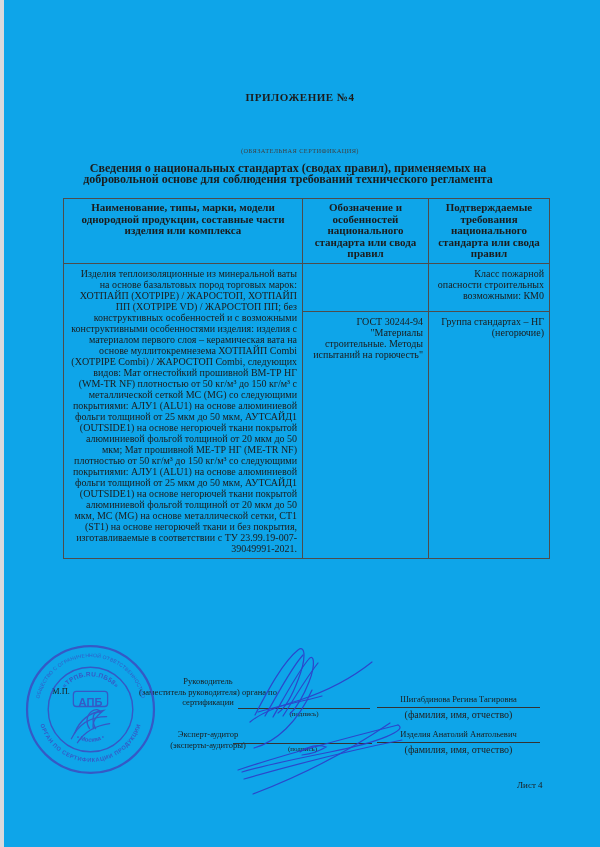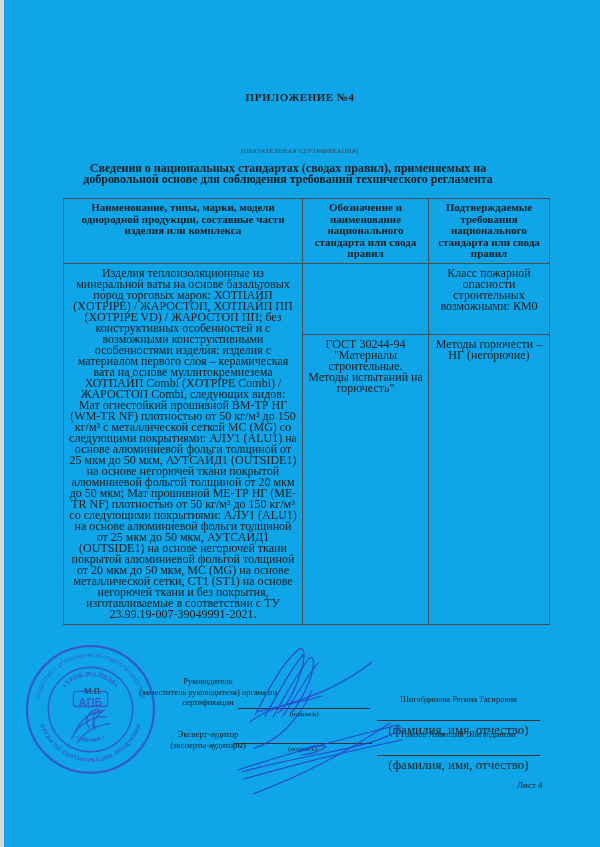--- a/index.html
+++ b/index.html
@@ -18,37 +18,37 @@
   .cert-type{position:absolute;top:147px;left:0;right:0;text-align:center;
     font-size:6.4px;letter-spacing:.4px;color:#3f3f3f;}
   .subtitle{position:absolute;top:163px;left:56px;width:464px;text-align:center;
     font-weight:bold;font-size:12px;line-height:11px;}
 
   .standards-table{position:absolute;left:63px;top:198px;width:486px;
     border-collapse:collapse;table-layout:fixed;}
   .standards-table th,.standards-table td{border:1px solid #4d4d4d;vertical-align:top;}
   .standards-table th{font-size:11px;font-weight:bold;text-align:center;
     padding:3px 4px;line-height:11.5px;height:52px;}
-  .standards-table td{font-size:12px;line-height:11px;padding:4px 5px;text-align:center;}
+  .standards-table td{font-size:10px;line-height:11px;padding:4px 5px;text-align:right;}
   .standards-table .r1 td{height:21px;}
   .standards-table .r2 td{height:206px;}
 
-  .mp{position:absolute;left:52px;top:686px;font-size:8.5px;padding-left:32px;}
+  .mp{position:absolute;left:52px;top:686px;font-size:8.5px;}
   .role{position:absolute;text-align:center;font-size:8.5px;line-height:10.5px;}
   .role1{left:112px;top:676px;width:192px;}
   .role2{left:112px;top:729px;width:192px;}
   .sig-line{position:absolute;border-top:1px solid #333;height:0;}
   .sig-line-1{left:238px;top:708px;width:132px;}
   .sig-line-2{left:233px;top:743px;width:139px;}
   .sig-caption{position:absolute;text-align:center;font-size:7px;color:#222;}
   .sig-caption-1{left:238px;top:710px;width:132px;}
   .sig-caption-2{left:233px;top:745px;width:139px;}
   .name-block{position:absolute;text-align:center;width:163px;left:377px;}
-  .name-block .name{font-size:8.5px;padding-bottom:16px;border-bottom:1px solid #333;white-space:nowrap;}
-  .name-block .caption{font-size:13px;padding-top:1px;color:#222;}
+  .name-block .name{font-size:8.5px;padding-bottom:3px;border-bottom:1px solid #333;white-space:nowrap;}
+  .name-block .caption{font-size:10px;padding-top:1px;color:#222;}
   .name-block-1{top:694px;}
   .name-block-2{top:729px;}
   .sheet{position:absolute;left:517px;top:780px;font-size:9px;font-weight:normal;}
 
   .stamp-svg{position:absolute;left:22px;top:641px;width:137px;height:137px;opacity:.85;}
   .sig-svg{position:absolute;opacity:.9;}
   .sig-svg-1{left:230px;top:635px;width:150px;height:120px;}
   .sig-svg-2{left:230px;top:715px;width:180px;height:85px;}
 </style>
 </head>
@@ -66,33 +66,33 @@
 
   <table class="standards-table">
     <colgroup>
       <col style="width:239px">
         <col style="width:126px">
         <col style="width:121px">
     </colgroup>
     <thead>
       <tr>
         <th>Наименование, типы, марки, модели однородной продукции, составные части изделия или комплекса</th>
-        <th>Обозначение и наименование национального стандарта или свода правил</th>
+        <th>Обозначение и особенностей национального стандарта или свода правил</th>
         <th>Подтверждаемые требования национального стандарта или свода правил</th>
       </tr>
     </thead>
     <tbody>
       <tr class="r1">
         <td rowspan="2">Изделия теплоизоляционные из минеральной ваты на основе базальтовых пород торговых марок: ХОТПАЙП (XOTPIPE) / ЖАРОСТОП, ХОТПАЙП ПП (XOTPIPE VD) / ЖАРОСТОП ПП; без конструктивных особенностей и с возможными конструктивными особенностями изделия: изделия с материалом первого слоя – керамическая вата на основе муллитокремнезема ХОТПАЙП Combi (XOTPIPE Combi) / ЖАРОСТОП Combi, следующих видов: Мат огнестойкий прошивной ВМ-ТР НГ (WM-TR NF) плотностью от 50 кг/м³ до 150 кг/м³ с металлической сеткой МС (MG) со следующими покрытиями: АЛУ1 (ALU1) на основе алюминиевой фольги толщиной от 25 мкм до 50 мкм, АУТСАЙД1 (OUTSIDE1) на основе негорючей ткани покрытой алюминиевой фольгой толщиной от 20 мкм до 50 мкм; Мат прошивной МЕ-ТР НГ (ME-TR NF) плотностью от 50 кг/м³ до 150 кг/м³ со следующими покрытиями: АЛУ1 (ALU1) на основе алюминиевой фольги толщиной от 25 мкм до 50 мкм, АУТСАЙД1 (OUTSIDE1) на основе негорючей ткани покрытой алюминиевой фольгой толщиной от 20 мкм до 50 мкм, МС (MG) на основе металлической сетки, СТ1 (ST1) на основе негорючей ткани и без покрытия, изготавливаемые в соответствии с ТУ 23.99.19-007-39049991-2021.</td>
         <td></td>
         <td>Класс пожарной опасности строительных возможными: КМ0</td>
       </tr>
       <tr class="r2">
         <td>ГОСТ 30244-94 "Материалы строительные. Методы испытаний на горючесть"</td>
-        <td>Методы горючести – НГ (негорючие)</td>
+        <td>Группа стандартах – НГ (негорючие)</td>
       </tr>
     </tbody>
   </table>
 
   <div class="mp">М.П.</div>
 
   <div class="role role1">
     <div>Руководитель</div>
     <div>(заместитель руководителя) органа по</div>
     <div>сертификации</div>
@@ -105,21 +105,21 @@
   <div class="sig-line sig-line-1"></div>
   <div class="sig-caption sig-caption-1">(подпись)</div>
   <div class="sig-line sig-line-2"></div>
   <div class="sig-caption sig-caption-2">(подпись)</div>
 
   <div class="name-block name-block-1">
     <div class="name">Шигабдинова Регина Тагировна</div>
     <div class="caption">(фамилия, имя, отчество)</div>
   </div>
   <div class="name-block name-block-2">
-    <div class="name">Гомзов Анатолий Шигабдинова</div>
+    <div class="name">Изделия Анатолий Анатольевич</div>
     <div class="caption">(фамилия, имя, отчество)</div>
   </div>
 
   <svg class="stamp-svg" viewBox="0 0 136 136">
     <defs>
       <path id="arcTO" d="M 16 68 A 52 52 0 0 1 120 68"></path>
       <path id="arcBO" d="M 16 68 A 52 52 0 0 0 120 68"></path>
       <path id="arcTI" d="M 35 68 A 33 33 0 0 1 101 68"></path>
       <path id="arcBI" d="M 36 68 A 32 32 0 0 0 100 68"></path>
     </defs>

